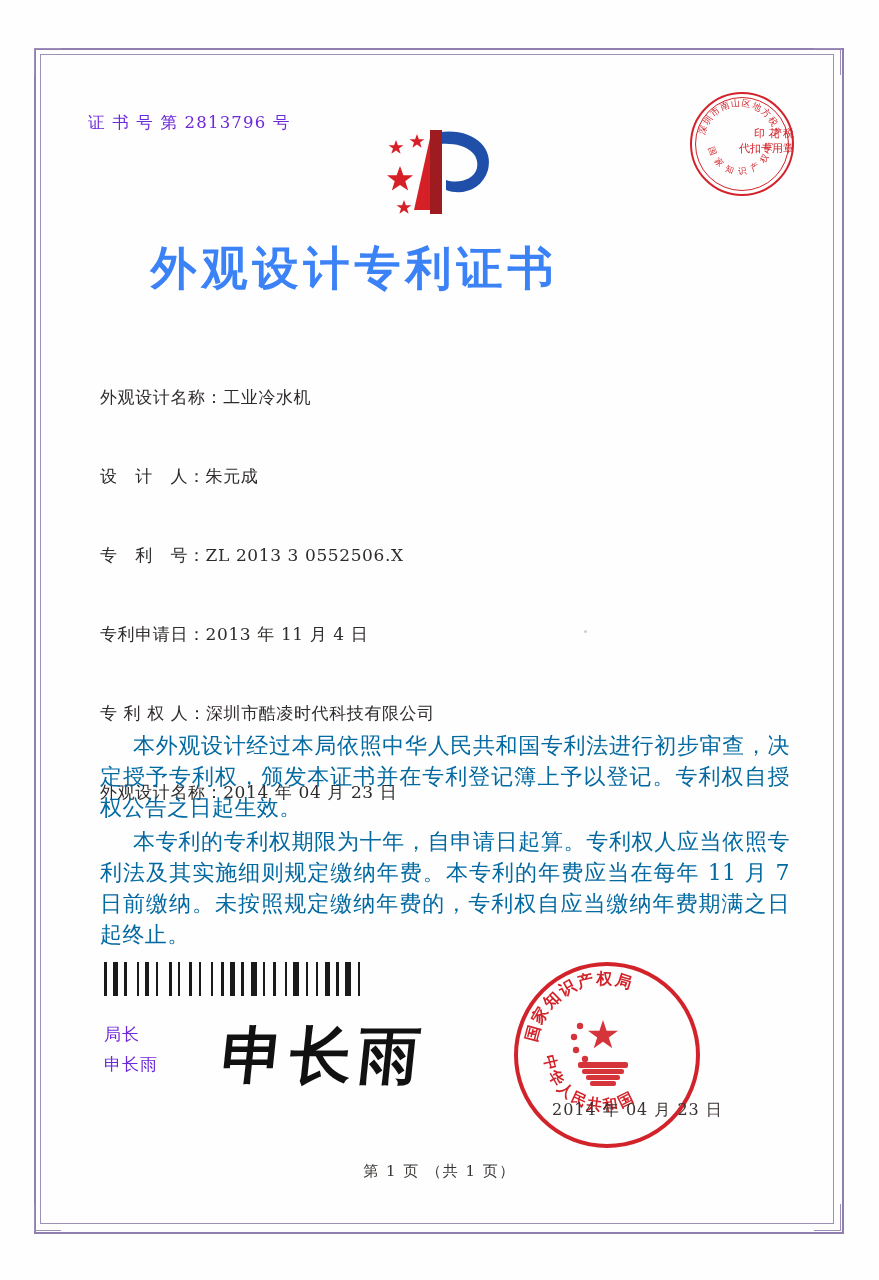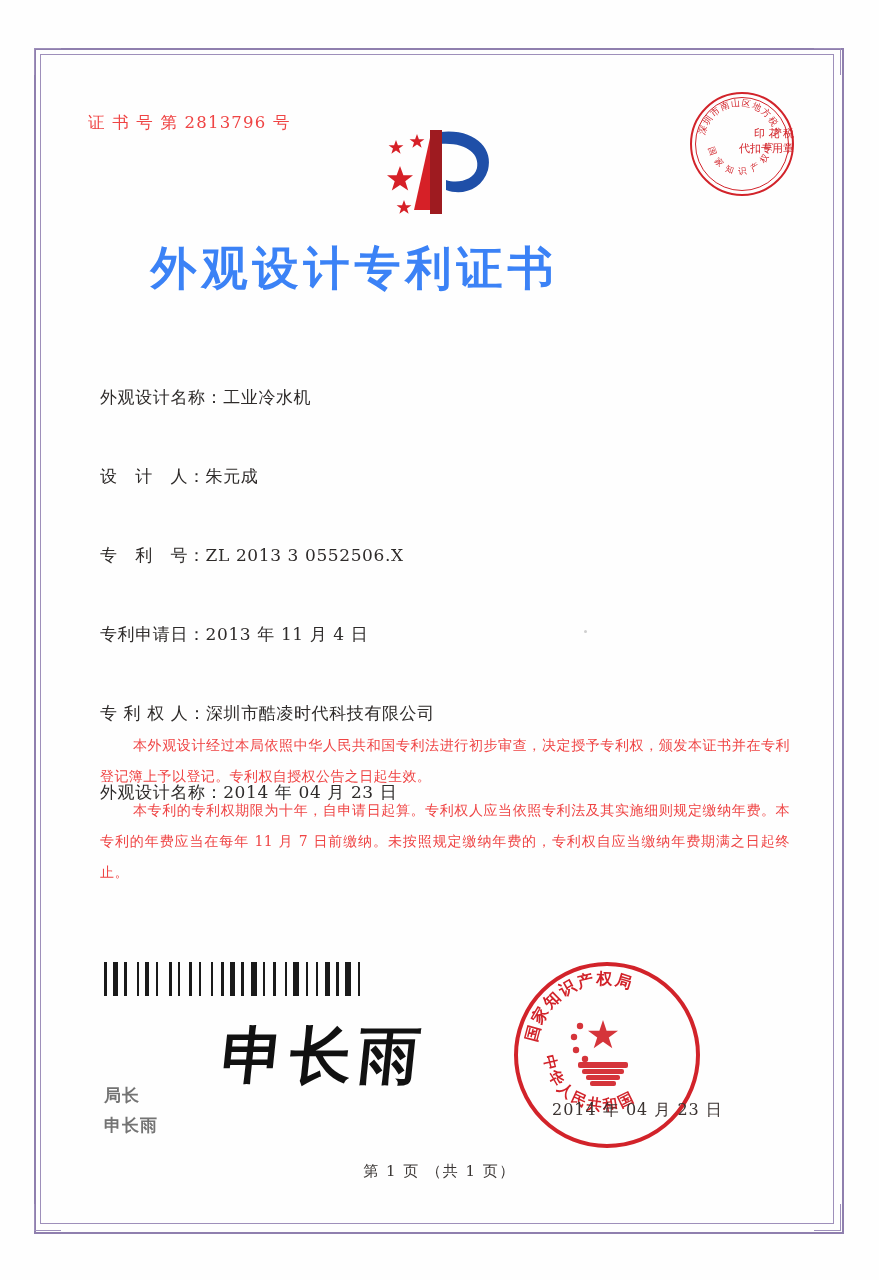--- a/index.html
+++ b/index.html
@@ -49,21 +49,21 @@
   .corner.bl { left: 34px;  top: 1204px; border-right: none; border-top: none; }
   .corner.br { left: 814px; top: 1204px; border-left: none;  border-top: none; }
 
   
   .cert-no {
     position: absolute;
     left: 88px;
     top: 112px;
     font-size: 16.5px;
     letter-spacing: 1.2px;
-    color: #ef4444;
+    color: #6d28d9;
     white-space: nowrap;
   }
 
   
   .logo {
     position: absolute;
     left: 370px;
     top: 124px;
     width: 130px;
     height: 96px;
@@ -138,23 +138,23 @@
   .field .val {
     display: inline-block;
   }
 
   
   .paras {
     position: absolute;
     left: 100px;
     top: 730px;
     width: 690px;
-    font-size: 14px;
+    font-size: 22px;
     line-height: 31px;
-    color: #ef4444;
+    color: #0369a1;
     letter-spacing: 0.4px;
     text-align: justify;
   }
   .paras p {
     margin: 0 0 3px 0;
     text-indent: 33px;
   }
 
   
   .barcode {
@@ -169,26 +169,25 @@
     top: 0;
     height: 34px;
     background: #1a1a1a;
     display: block;
   }
 
   
   .sig-label {
     position: absolute;
     left: 104px;
-    top: 1080px;
+    top: 1019px;
     font-size: 17px;
     line-height: 30px;
-    color: #737373;
+    color: #6d28d9;
     letter-spacing: 1px;
-    font-weight: bold;
   }
   .sig-hand {
     position: absolute;
     left: 222px;
     top: 1014px;
     font-size: 62px;
     font-family: "DejaVu Serif", "Liberation Serif", serif;
     color: #111;
     letter-spacing: 6px;
     transform: skewX(-6deg);

